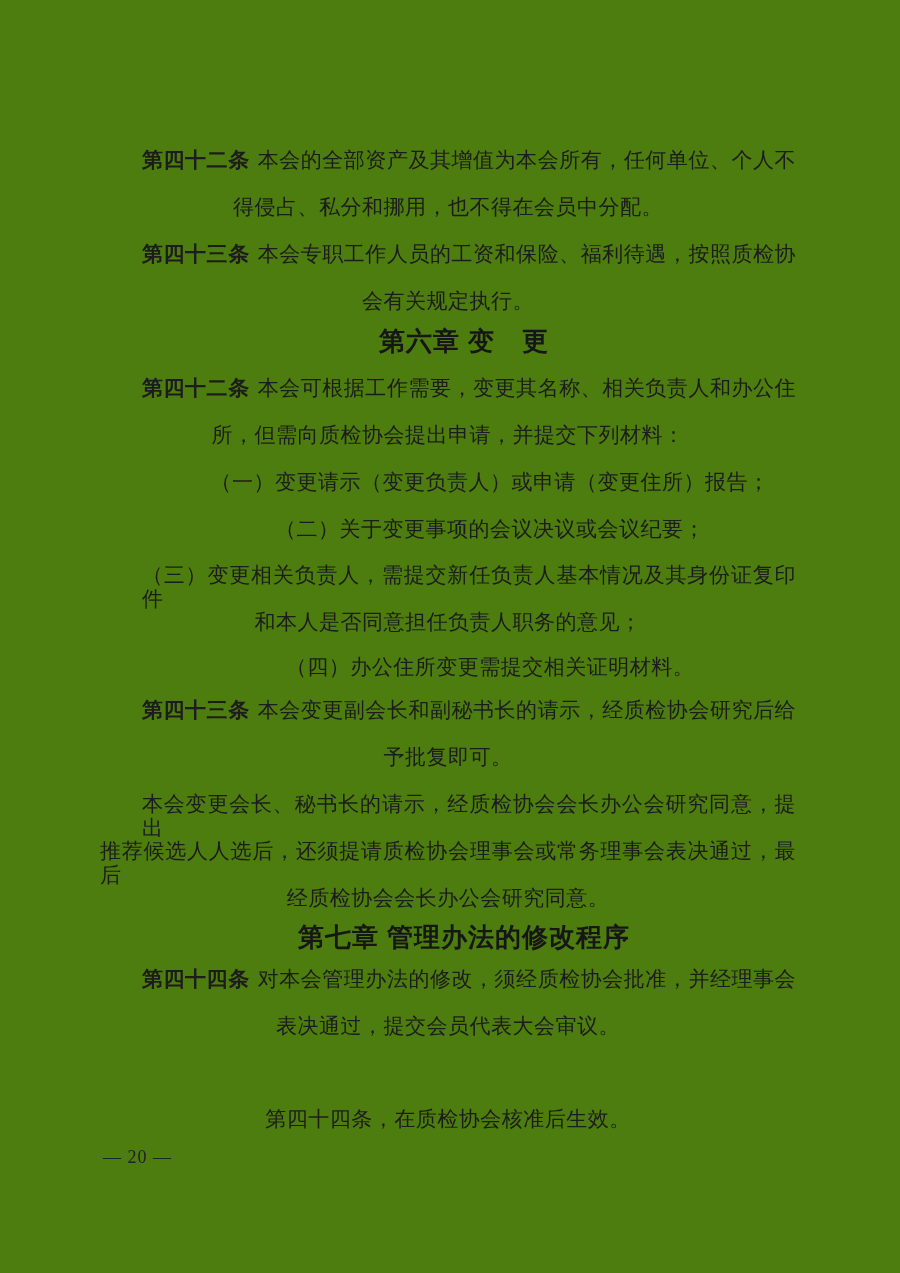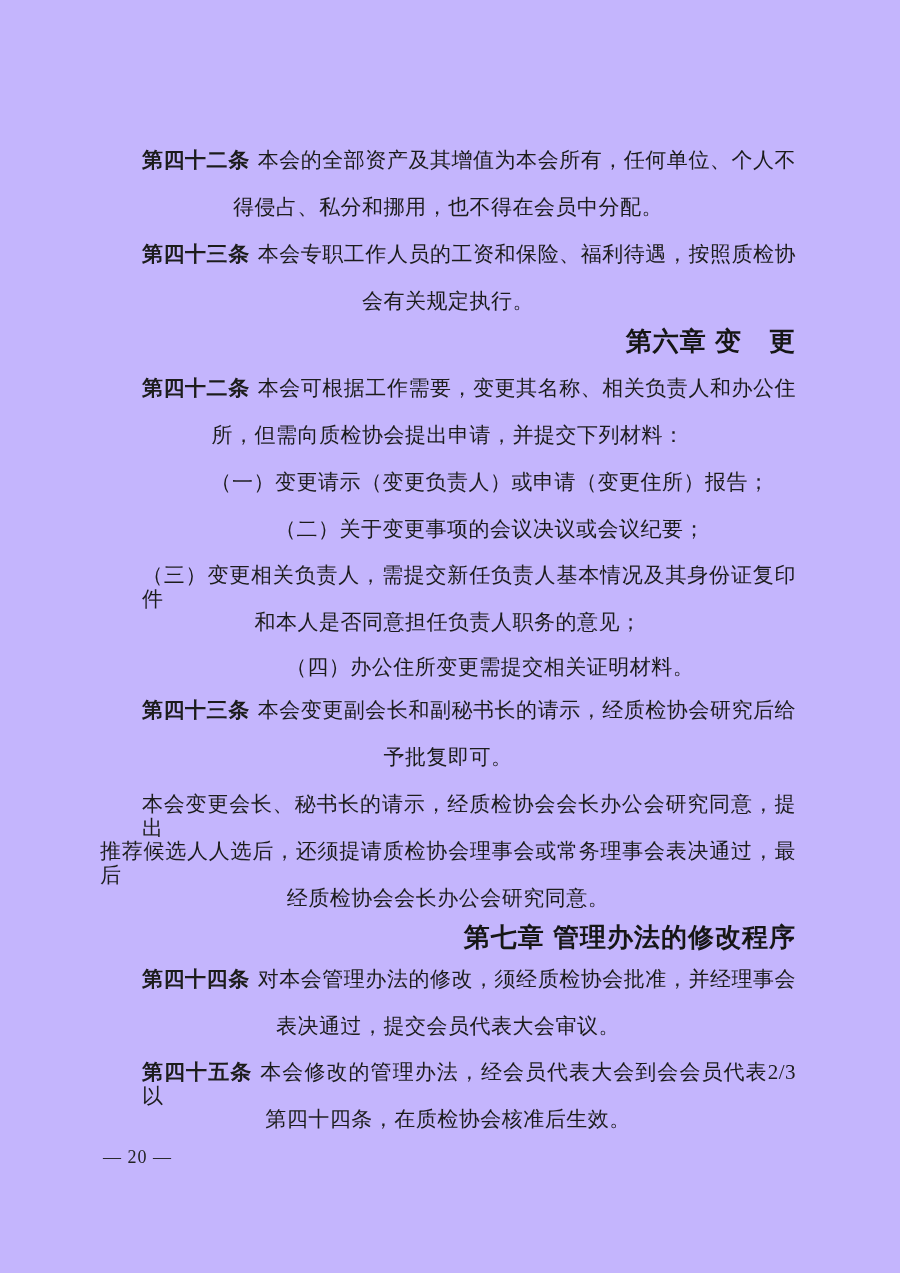--- a/index.html
+++ b/index.html
@@ -12,21 +12,21 @@
     background: #ffffff;
     font-family: "Liberation Serif", "DejaVu Serif", serif;
     position: relative;
     overflow: hidden;
   }
   .page {
     position: absolute;
     left: 0; top: 0;
     width: 900px;
     height: 1273px;
-    background: #c4b5fd;
+    background: #4d7c0f;
     color: #1c1c1c;
   }
   .line {
     position: absolute;
     left: 100px;
     width: 696px;
     font-size: 21px;
     line-height: 1.15;
     color: #1c1c1c;
     white-space: nowrap;
@@ -45,23 +45,23 @@
   }
   .ind.j { width: 654px; }
   .art {
     font-weight: bold;
   }
   .art:not(:empty) {
     margin-right: 8px;
   }
   .chapter {
     position: absolute;
-    left: 100px;
+    left: 116px;
     width: 696px;
-    text-align: right;
+    text-align: center;
     font-family: "Liberation Sans", "DejaVu Sans", sans-serif;
     font-weight: bold;
     font-size: 26px;
     line-height: 1.15;
     color: #161616;
     letter-spacing: 1px;
   }
   .footer {
     position: absolute;
     left: 103px;
@@ -109,19 +109,18 @@
   <div class="line j" style="top:839px"><span class="art"></span><span>推荐候选人人选后，还须提请质检协会理事会或常务理事会表决通过，最后</span></div>
 
   <div class="line" style="top:886px"><span class="art"></span><span>经质检协会会长办公会研究同意。</span></div>
 
   <div class="chapter" style="top:923px">第七章 管理办法的修改程序</div>
 
   <div class="line j ind" style="top:967px"><span class="art">第四十四条</span><span>对本会管理办法的修改，须经质检协会批准，并经理事会</span></div>
 
   <div class="line" style="top:1014px"><span class="art"></span><span>表决通过，提交会员代表大会审议。</span></div>
 
-  <div class="line j ind" style="top:1060px"><span class="art">第四十五条</span><span>本会修改的管理办法，经会员代表大会到会会员代表2/3以</span></div>
 
   <div class="line" style="top:1107px"><span class="art"></span><span>第四十四条，在质检协会核准后生效。</span></div>
 
   <div class="footer">— 20 —</div>
 
 </div>
 
 </body></html>

